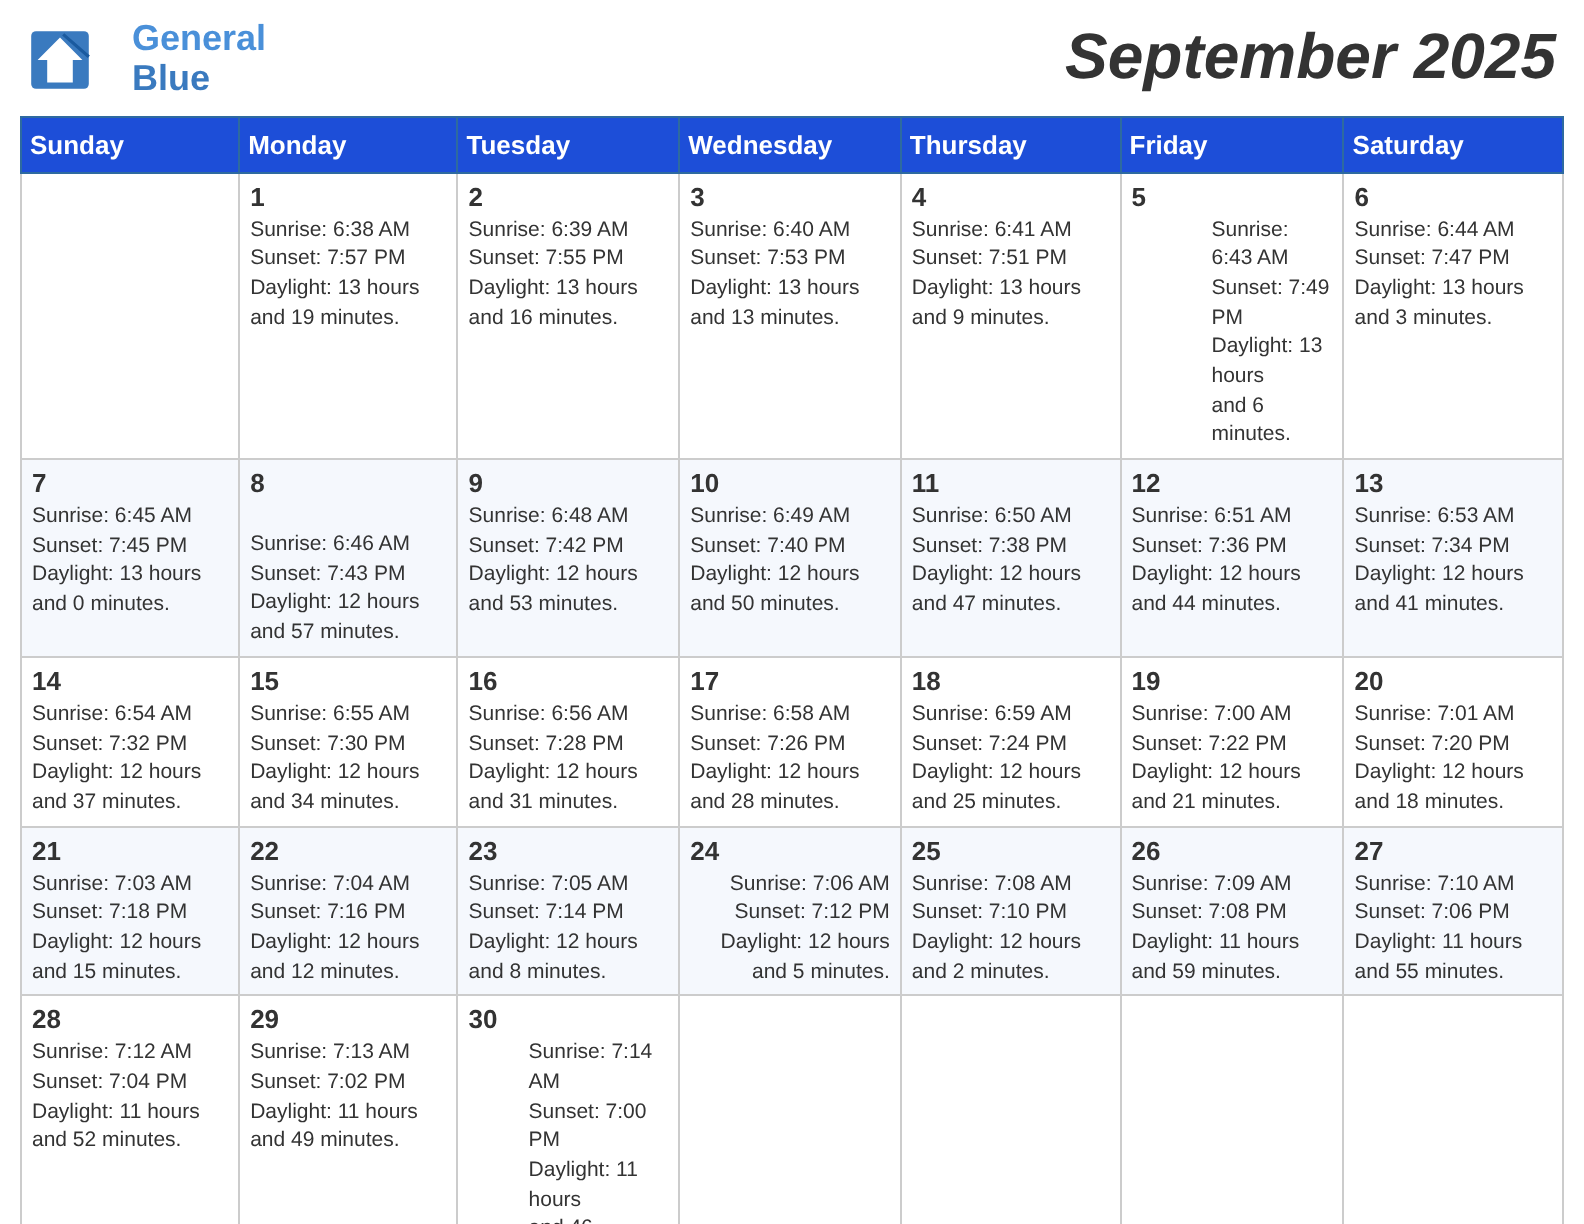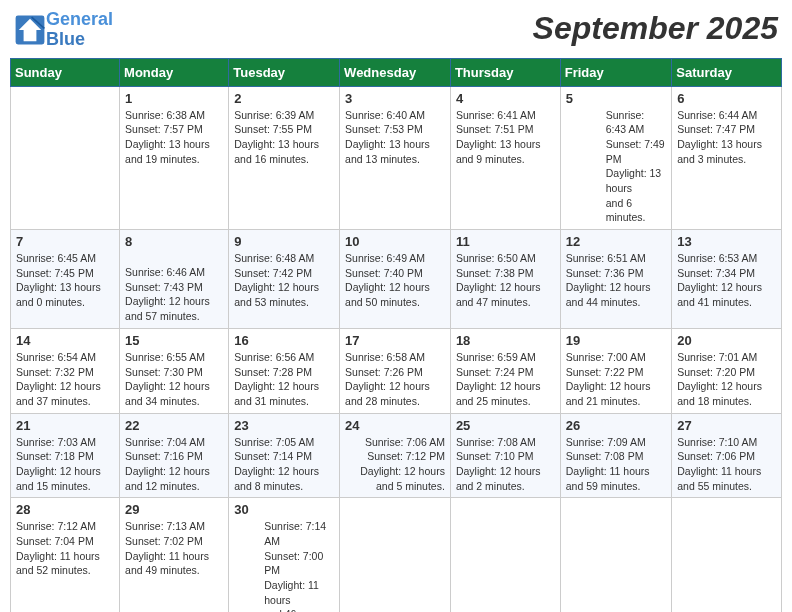--- a/index.html
+++ b/index.html
@@ -13,21 +13,21 @@
     .header {
       display: flex;
       justify-content: space-between;
       align-items: flex-start;
       margin-bottom: 8px;
       padding: 0 4px;
     }
     .logo {
       display: flex;
       align-items: center;
-      gap: 0;
+      gap: 20px;
     }
     .logo-text {
       font-size: 18px;
       font-weight: bold;
       color: #333;
       line-height: 1.1;
     }
     .logo-text span {
       color: #4a90d9;
     }
@@ -47,21 +47,21 @@
     .location {
       font-size: 14px;
       color: #555;
     }
     .calendar {
       width: 100%;
       border-collapse: collapse;
       border: 1px solid #ccc;
     }
     .calendar th {
-      background: #15803d;
+      background: #1d4ed8;
       color: #fff;
       font-size: 13px;
       font-weight: bold;
       padding: 6px 4px;
       text-align: left;
       border: 1px solid #2e6aa0;
     }
     .calendar td {
       vertical-align: top;
       border: 1px solid #ccc;

